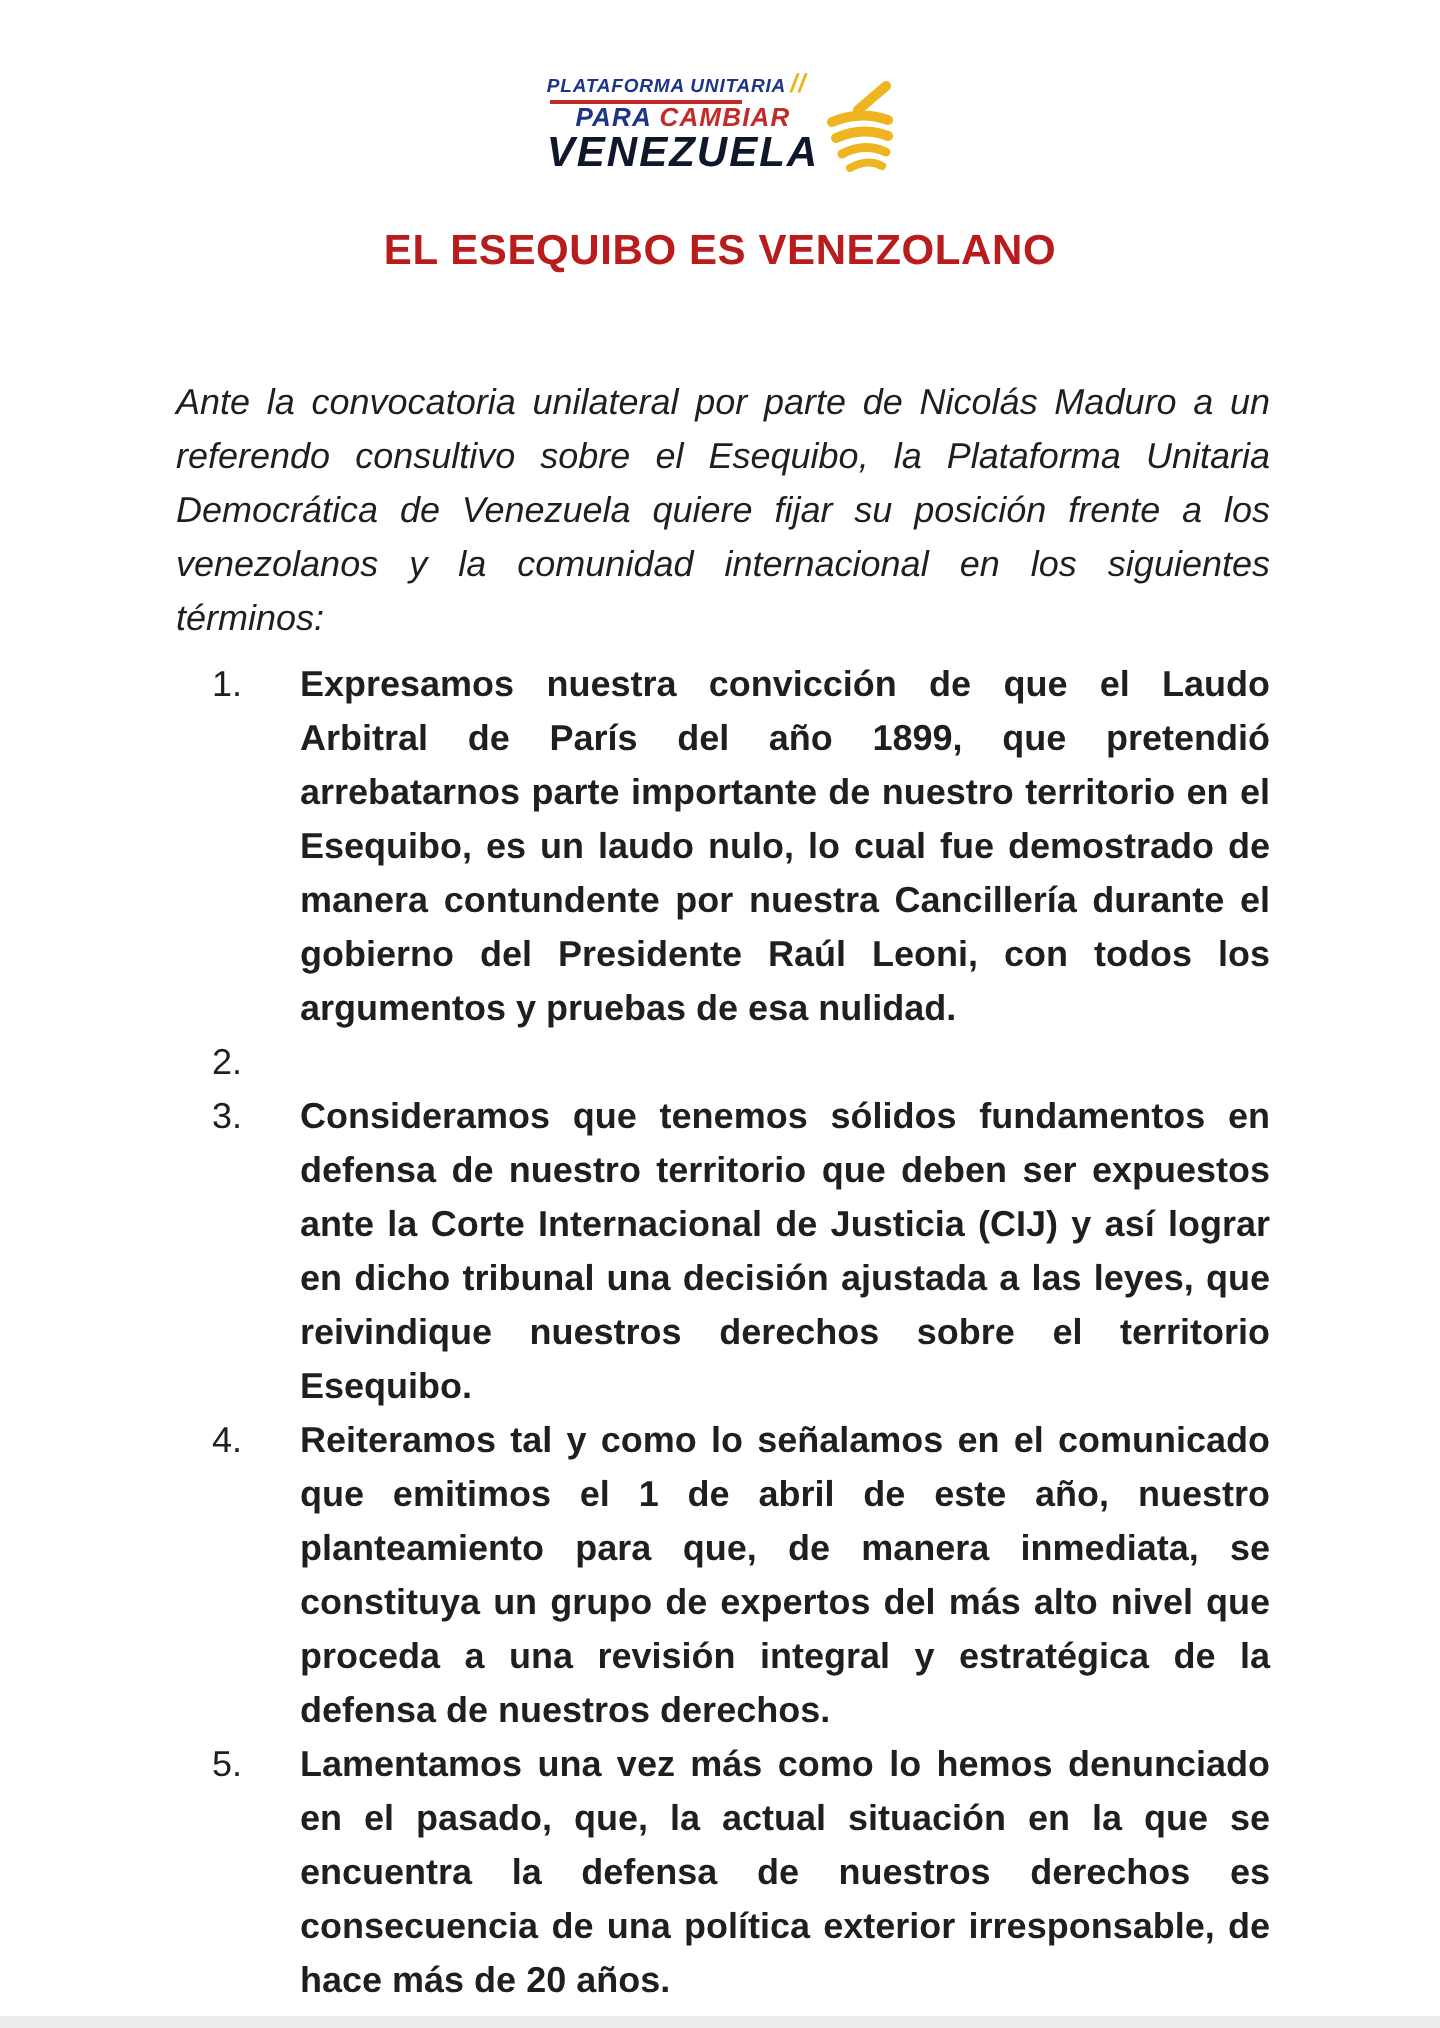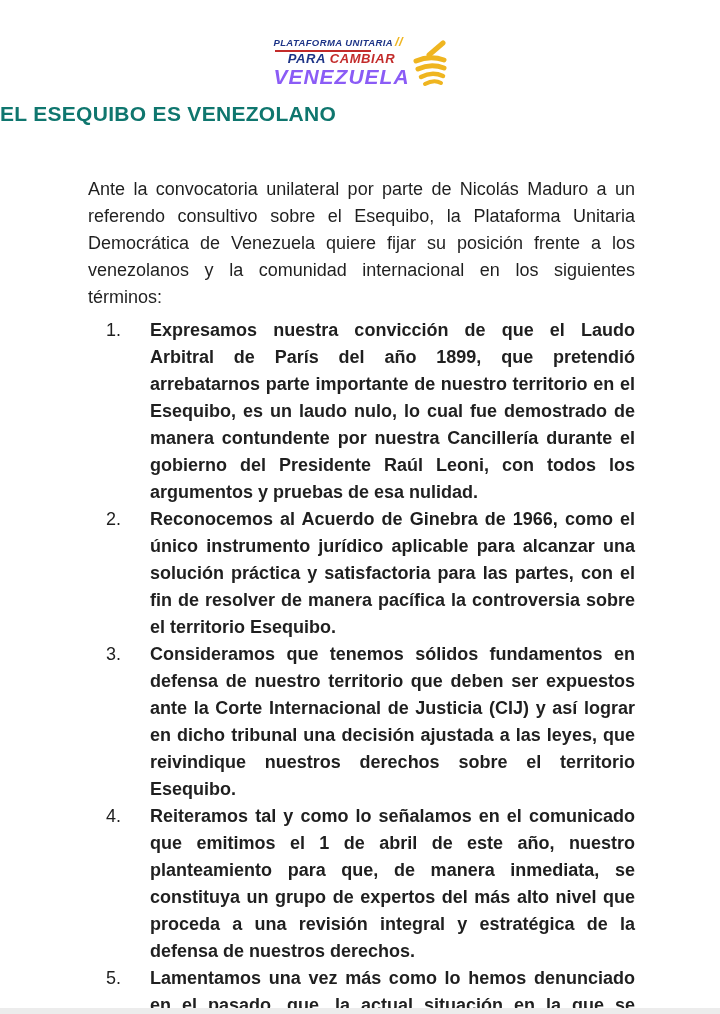--- a/index.html
+++ b/index.html
@@ -67,47 +67,49 @@
     color: #1d3487;
     line-height: 1.0;
     margin-top: -1px;
   }
   .logo-para .red { color: #c32b2a; }
   .logo-venezuela {
     font-size: 21px;
     font-weight: 900;
     font-style: italic;
     letter-spacing: 1px;
-    color: #8b5cf6;
+    color: #0f172a;
     line-height: 1.0;
     margin-top: 1px;
   }
   .hand-icon {
     margin-left: 3px;
     margin-top: 6px;
   }
 
   
   h1.doc-title {
-    margin: 10px 0 0 0;
+    margin: 22px 0 0 0;
+    text-align: center;
     font-size: 21px;
     font-weight: 700;
     letter-spacing: 0.3px;
-    color: #0f766e;
+    color: #b91c1c;
   }
 
   
   .content {
     margin: 50px 85px 0 88px;
     font-size: 18px;
     line-height: 27px;
   }
   .intro {
     margin: 0 0 6px 0;
     text-align: justify;
+    font-style: italic;
   }
   .numbered-list {
     margin: 0;
   }
   .item {
     display: flex;
   }
   .item:nth-child(6) {
     margin-top: 11px;
   }
@@ -158,21 +160,20 @@
 
 <main class="content">
   <p class="intro">Ante la convocatoria unilateral por parte de Nicolás Maduro a un referendo consultivo sobre el Esequibo, la Plataforma Unitaria Democrática de Venezuela quiere fijar su posición frente a los venezolanos y la comunidad internacional en los siguientes términos:</p>
   <div class="numbered-list">
       <div class="item">
         <div class="num">1.</div>
         <div class="txt">Expresamos nuestra convicción de que el Laudo Arbitral de París del año 1899, que pretendió arrebatarnos parte importante de nuestro territorio en el Esequibo, es un laudo nulo, lo cual fue demostrado de manera contundente por nuestra Cancillería durante el gobierno del Presidente Raúl Leoni, con todos los argumentos y pruebas de esa nulidad.</div>
       </div>
       <div class="item">
         <div class="num">2.</div>
-        <div class="txt">Reconocemos al Acuerdo de Ginebra de 1966, como el único instrumento jurídico aplicable para alcanzar una solución práctica y satisfactoria para las partes, con el fin de resolver de manera pacífica la controversia sobre el territorio Esequibo.</div>
       </div>
       <div class="item">
         <div class="num">3.</div>
         <div class="txt">Consideramos que tenemos sólidos fundamentos en defensa de nuestro territorio que deben ser expuestos ante la Corte Internacional de Justicia (CIJ) y así lograr en dicho tribunal una decisión ajustada a las leyes, que reivindique nuestros derechos sobre el territorio Esequibo.</div>
       </div>
       <div class="item">
         <div class="num">4.</div>
         <div class="txt">Reiteramos tal y como lo señalamos en el comunicado que emitimos el 1 de abril de este año, nuestro planteamiento para que, de manera inmediata, se constituya un grupo de expertos del más alto nivel que proceda a una revisión integral y estratégica de la defensa de nuestros derechos.</div>
       </div>
       <div class="item">

